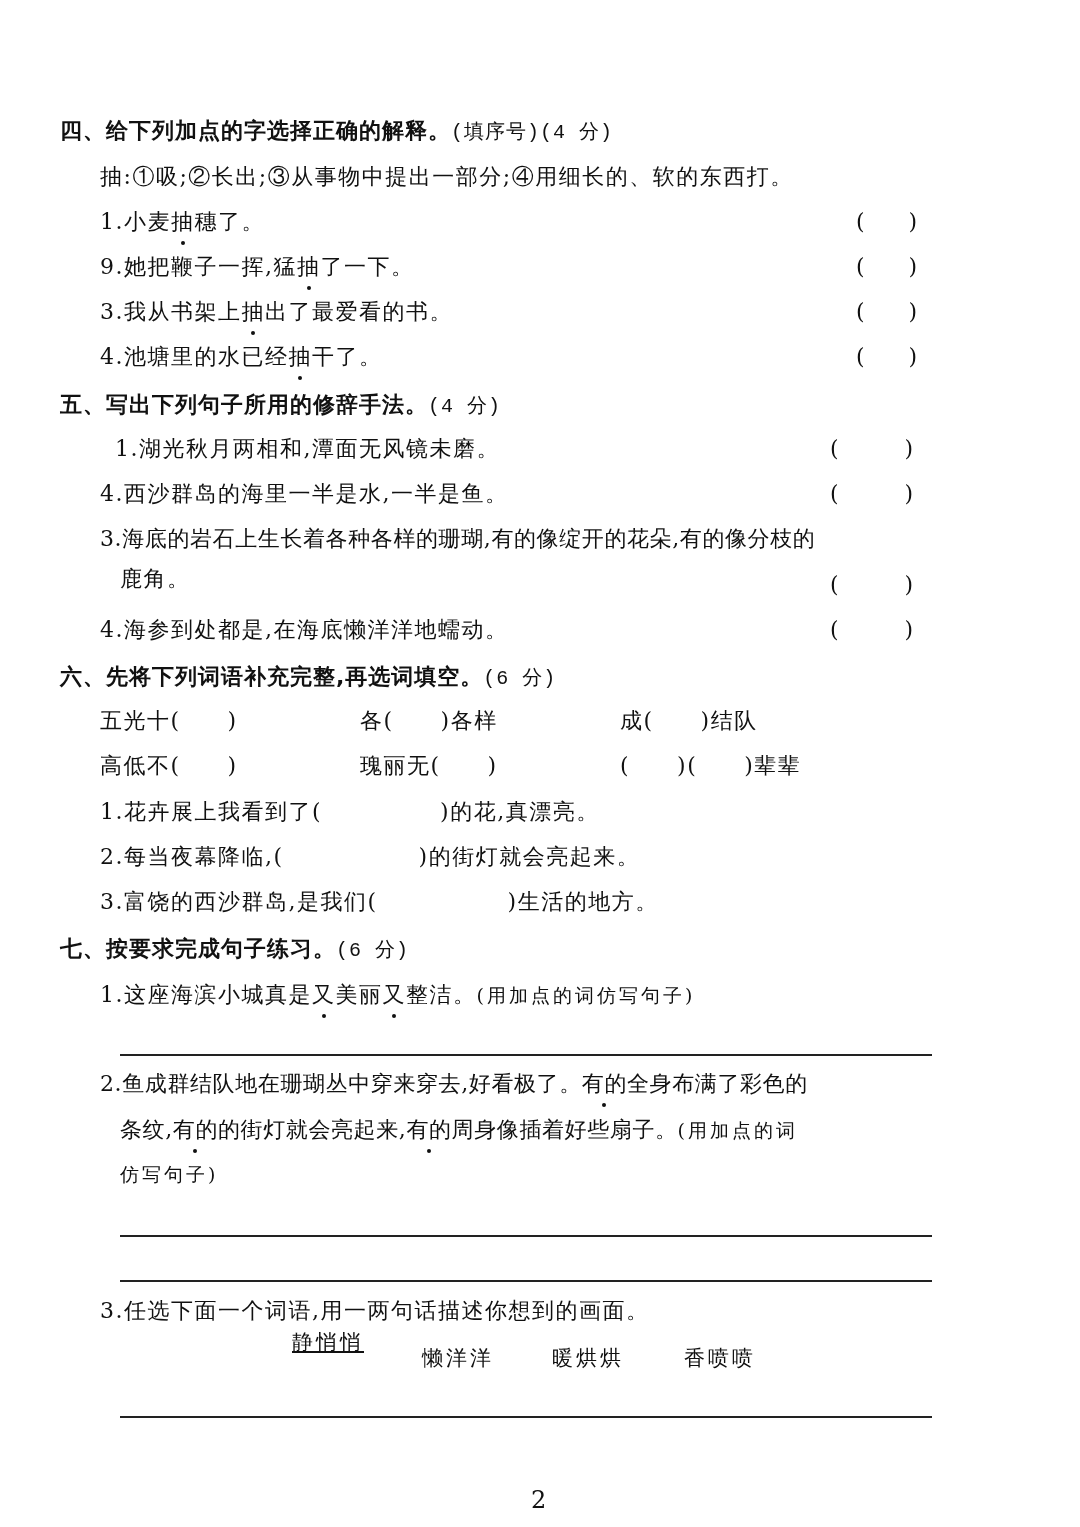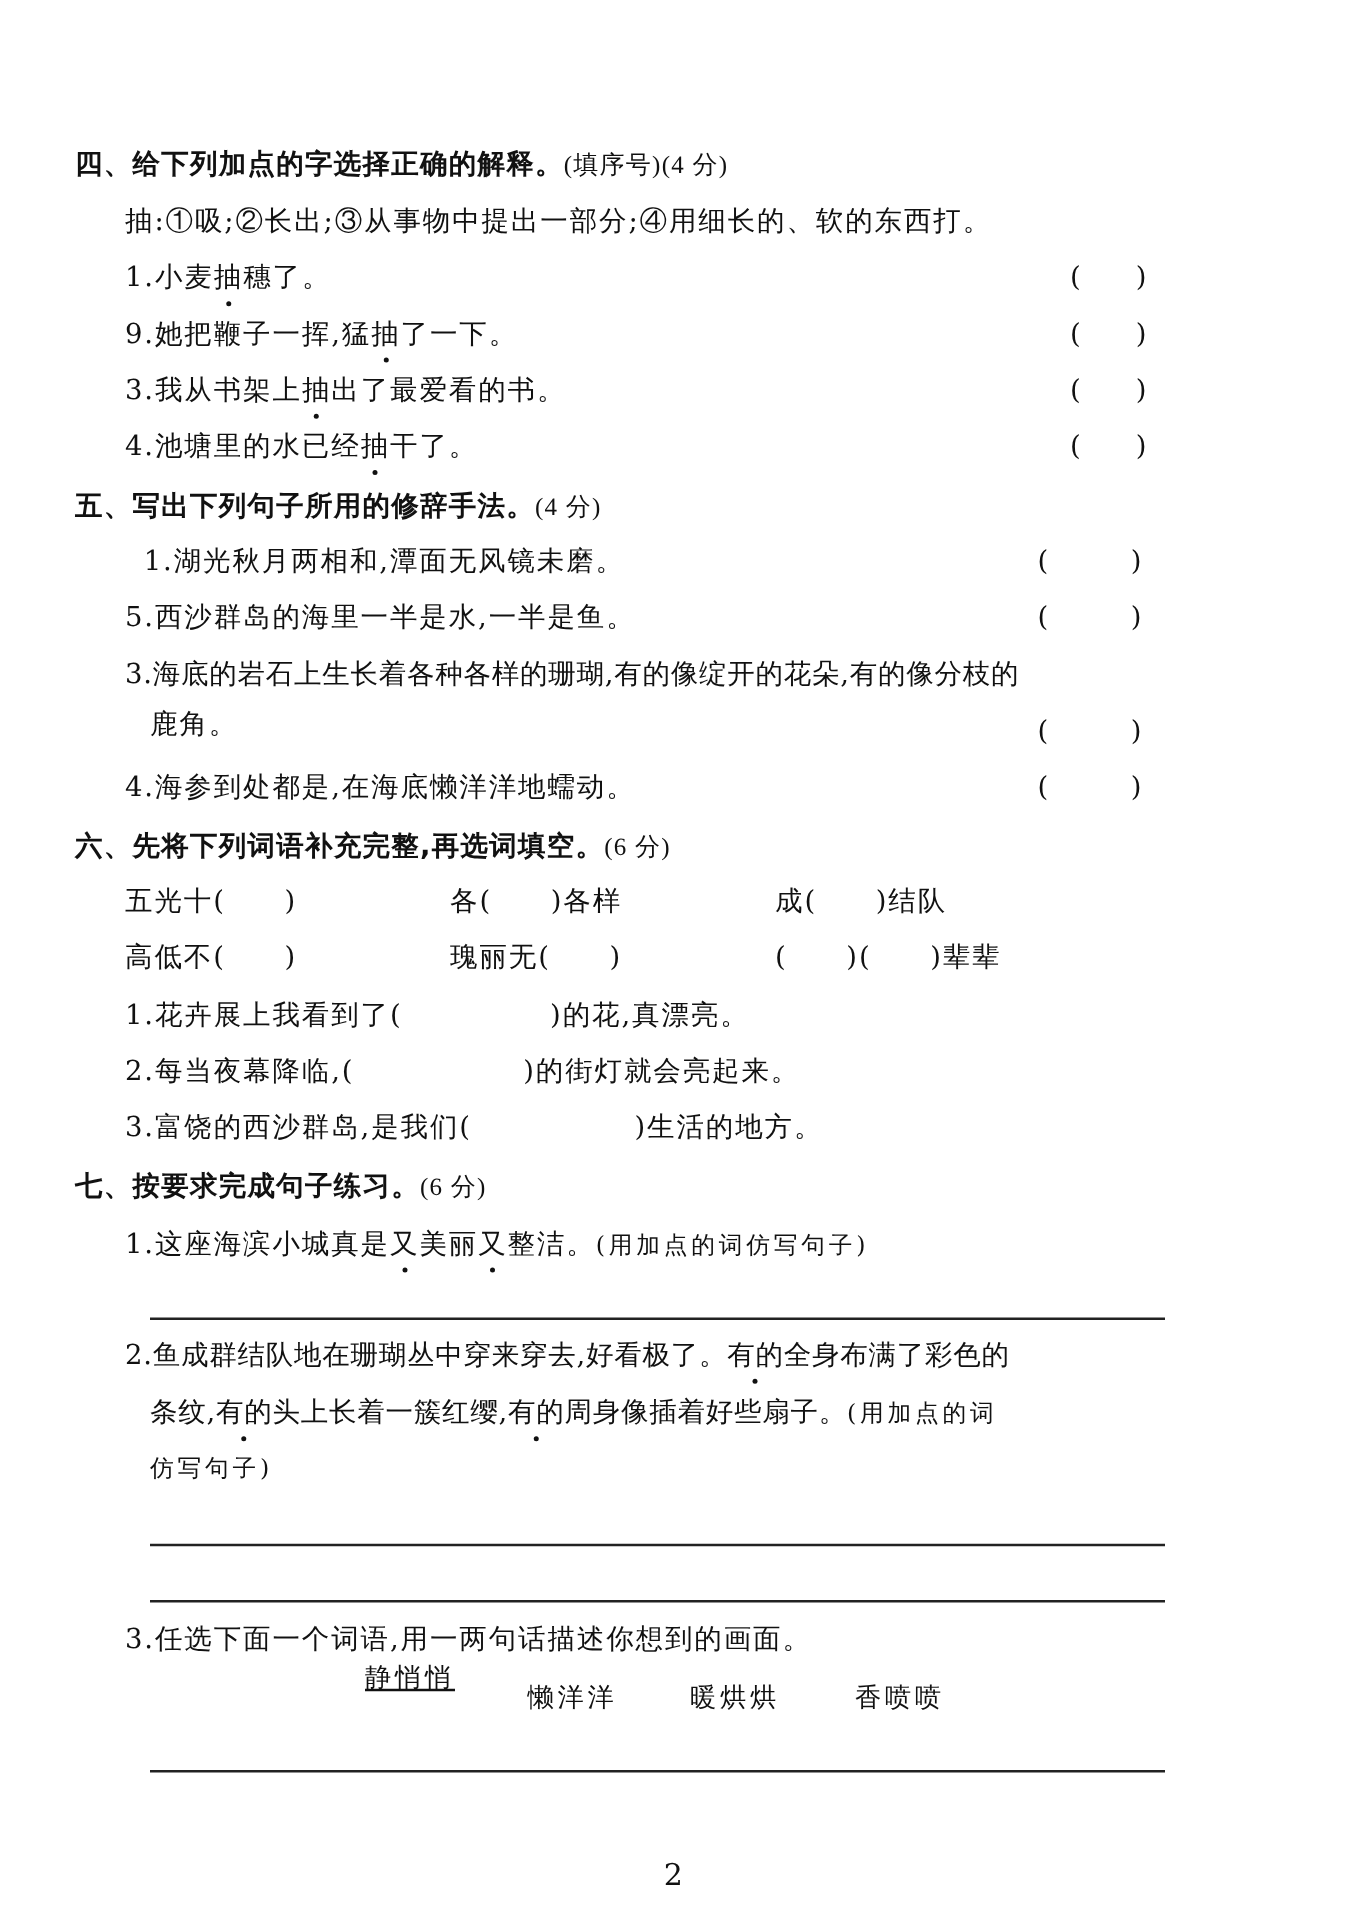--- a/index.html
+++ b/index.html
@@ -6,21 +6,21 @@
     body {
       width: 1080px; height: 1527px; position: relative; overflow: hidden;
       font-family: "DejaVu Serif", "Liberation Serif", serif;
       color: #111111;
     }
     .abs { position: absolute; white-space: nowrap; }
     .heading {
       font-family: "DejaVu Sans", "Liberation Sans", sans-serif;
       font-weight: bold; font-size: 22px; letter-spacing: 1px;
     }
-    .heading .pts { font-weight: normal; font-family: Liberation Serif, serif; font-size: 20px; }
+    .heading .pts { font-weight: normal; font-family: Liberation Mono, monospace; font-size: 20px; }
     .line-text { font-size: 22px; letter-spacing: 1.5px; }
     .small-note { font-size: 19px; letter-spacing: 3px; }
     .paren { font-size: 22px; }
     .dot { position: relative; display: inline-block; }
     .dot::after {
       content: ""; position: absolute; left: 50%; bottom: -8px;
       width: 4px; height: 4px; margin-left: -2px; border-radius: 50%; background: #111;
     }
     .answer-line { position: absolute; left: 120px; width: 812px; height: 0; border-top: 2px solid #222; }
     .blank { display: inline-block; }
@@ -53,21 +53,21 @@
   <span>4.池塘里的水已经</span><span class="dot">抽</span><span>干了。</span>
 </div>
 <div class="abs paren" style="left:856px; top:342px;">(　　)</div>
 
 <div class="abs heading" style="left:60px; top:390px;">
   <span>五、写出下列句子所用的修辞手法。</span><span class="pts">(4 分)</span>
 </div>
 <div class="abs line-text" style="left:100px; top:434px;margin-left:15px;">1.湖光秋月两相和,潭面无风镜未磨。</div>
 <div class="abs paren" style="left:830px; top:434px;">(　　　)</div>
 
-<div class="abs line-text" style="left:100px; top:479px;">5.西沙群岛的海里一半是水,一半是鱼。</div>
+<div class="abs line-text" style="left:100px; top:479px;">4.西沙群岛的海里一半是水,一半是鱼。</div>
 <div class="abs paren" style="left:830px; top:479px;">(　　　)</div>
 
 <div class="abs line-text" style="left:100px; top:524px; letter-spacing:0.6px;">3.海底的岩石上生长着各种各样的珊瑚,有的像绽开的花朵,有的像分枝的</div>
 <div class="abs line-text" style="left:120px; top:564px;">鹿角。</div>
 <div class="abs paren" style="left:830px; top:570px;">(　　　)</div>
 
 <div class="abs line-text" style="left:100px; top:615px;">4.海参到处都是,在海底懒洋洋地蠕动。</div>
 <div class="abs paren" style="left:830px; top:615px;">(　　　)</div>
 
 <div class="abs heading" style="left:60px; top:662px;">
@@ -96,21 +96,21 @@
 
 <div class="abs line-text" style="left:100px; top:980px;">
   <span>1.这座海滨小城真是</span><span class="dot">又</span><span>美丽</span><span class="dot">又</span><span>整洁。</span><span class="small-note">(用加点的词仿写句子)</span>
 </div>
 <div class="answer-line" style="top:1054px;"></div>
 
 <div class="abs line-text" style="left:100px; top:1069px; letter-spacing:0.6px;">
   <span>2.鱼成群结队地在珊瑚丛中穿来穿去,好看极了。</span><span class="dot">有的</span><span>全身布满了彩色的</span>
 </div>
 <div class="abs line-text" style="left:120px; top:1115px; letter-spacing:0.6px;">
-  <span>条纹,</span><span class="dot">有的</span><span>头上长着一簇红缨,</span><span class="dot">有的</span><span>周身像插着好些扇子。</span><span class="small-note">(用加点的词</span>
+  <span>条纹,</span><span class="dot">有的</span><span>的街灯就会亮起来,</span><span class="dot">有的</span><span>周身像插着好些扇子。</span><span class="small-note">(用加点的词</span>
 </div>
 <div class="abs small-note" style="left:120px; top:1162px;">仿写句子)</div>
 <div class="answer-line" style="top:1235px;"></div>
 <div class="answer-line" style="top:1280px;"></div>
 
 <div class="abs line-text" style="left:100px; top:1296px;">3.任选下面一个词语,用一两句话描述你想到的画面。</div>
 <div class="abs small-note" style="left:292px; top:1328px; font-size:21px;text-decoration:underline;">静悄悄</div>
 <div class="abs small-note" style="left:422px; top:1344px; font-size:21px;">懒洋洋</div>
 <div class="abs small-note" style="left:552px; top:1344px; font-size:21px;">暖烘烘</div>
 <div class="abs small-note" style="left:684px; top:1344px; font-size:21px;">香喷喷</div>

